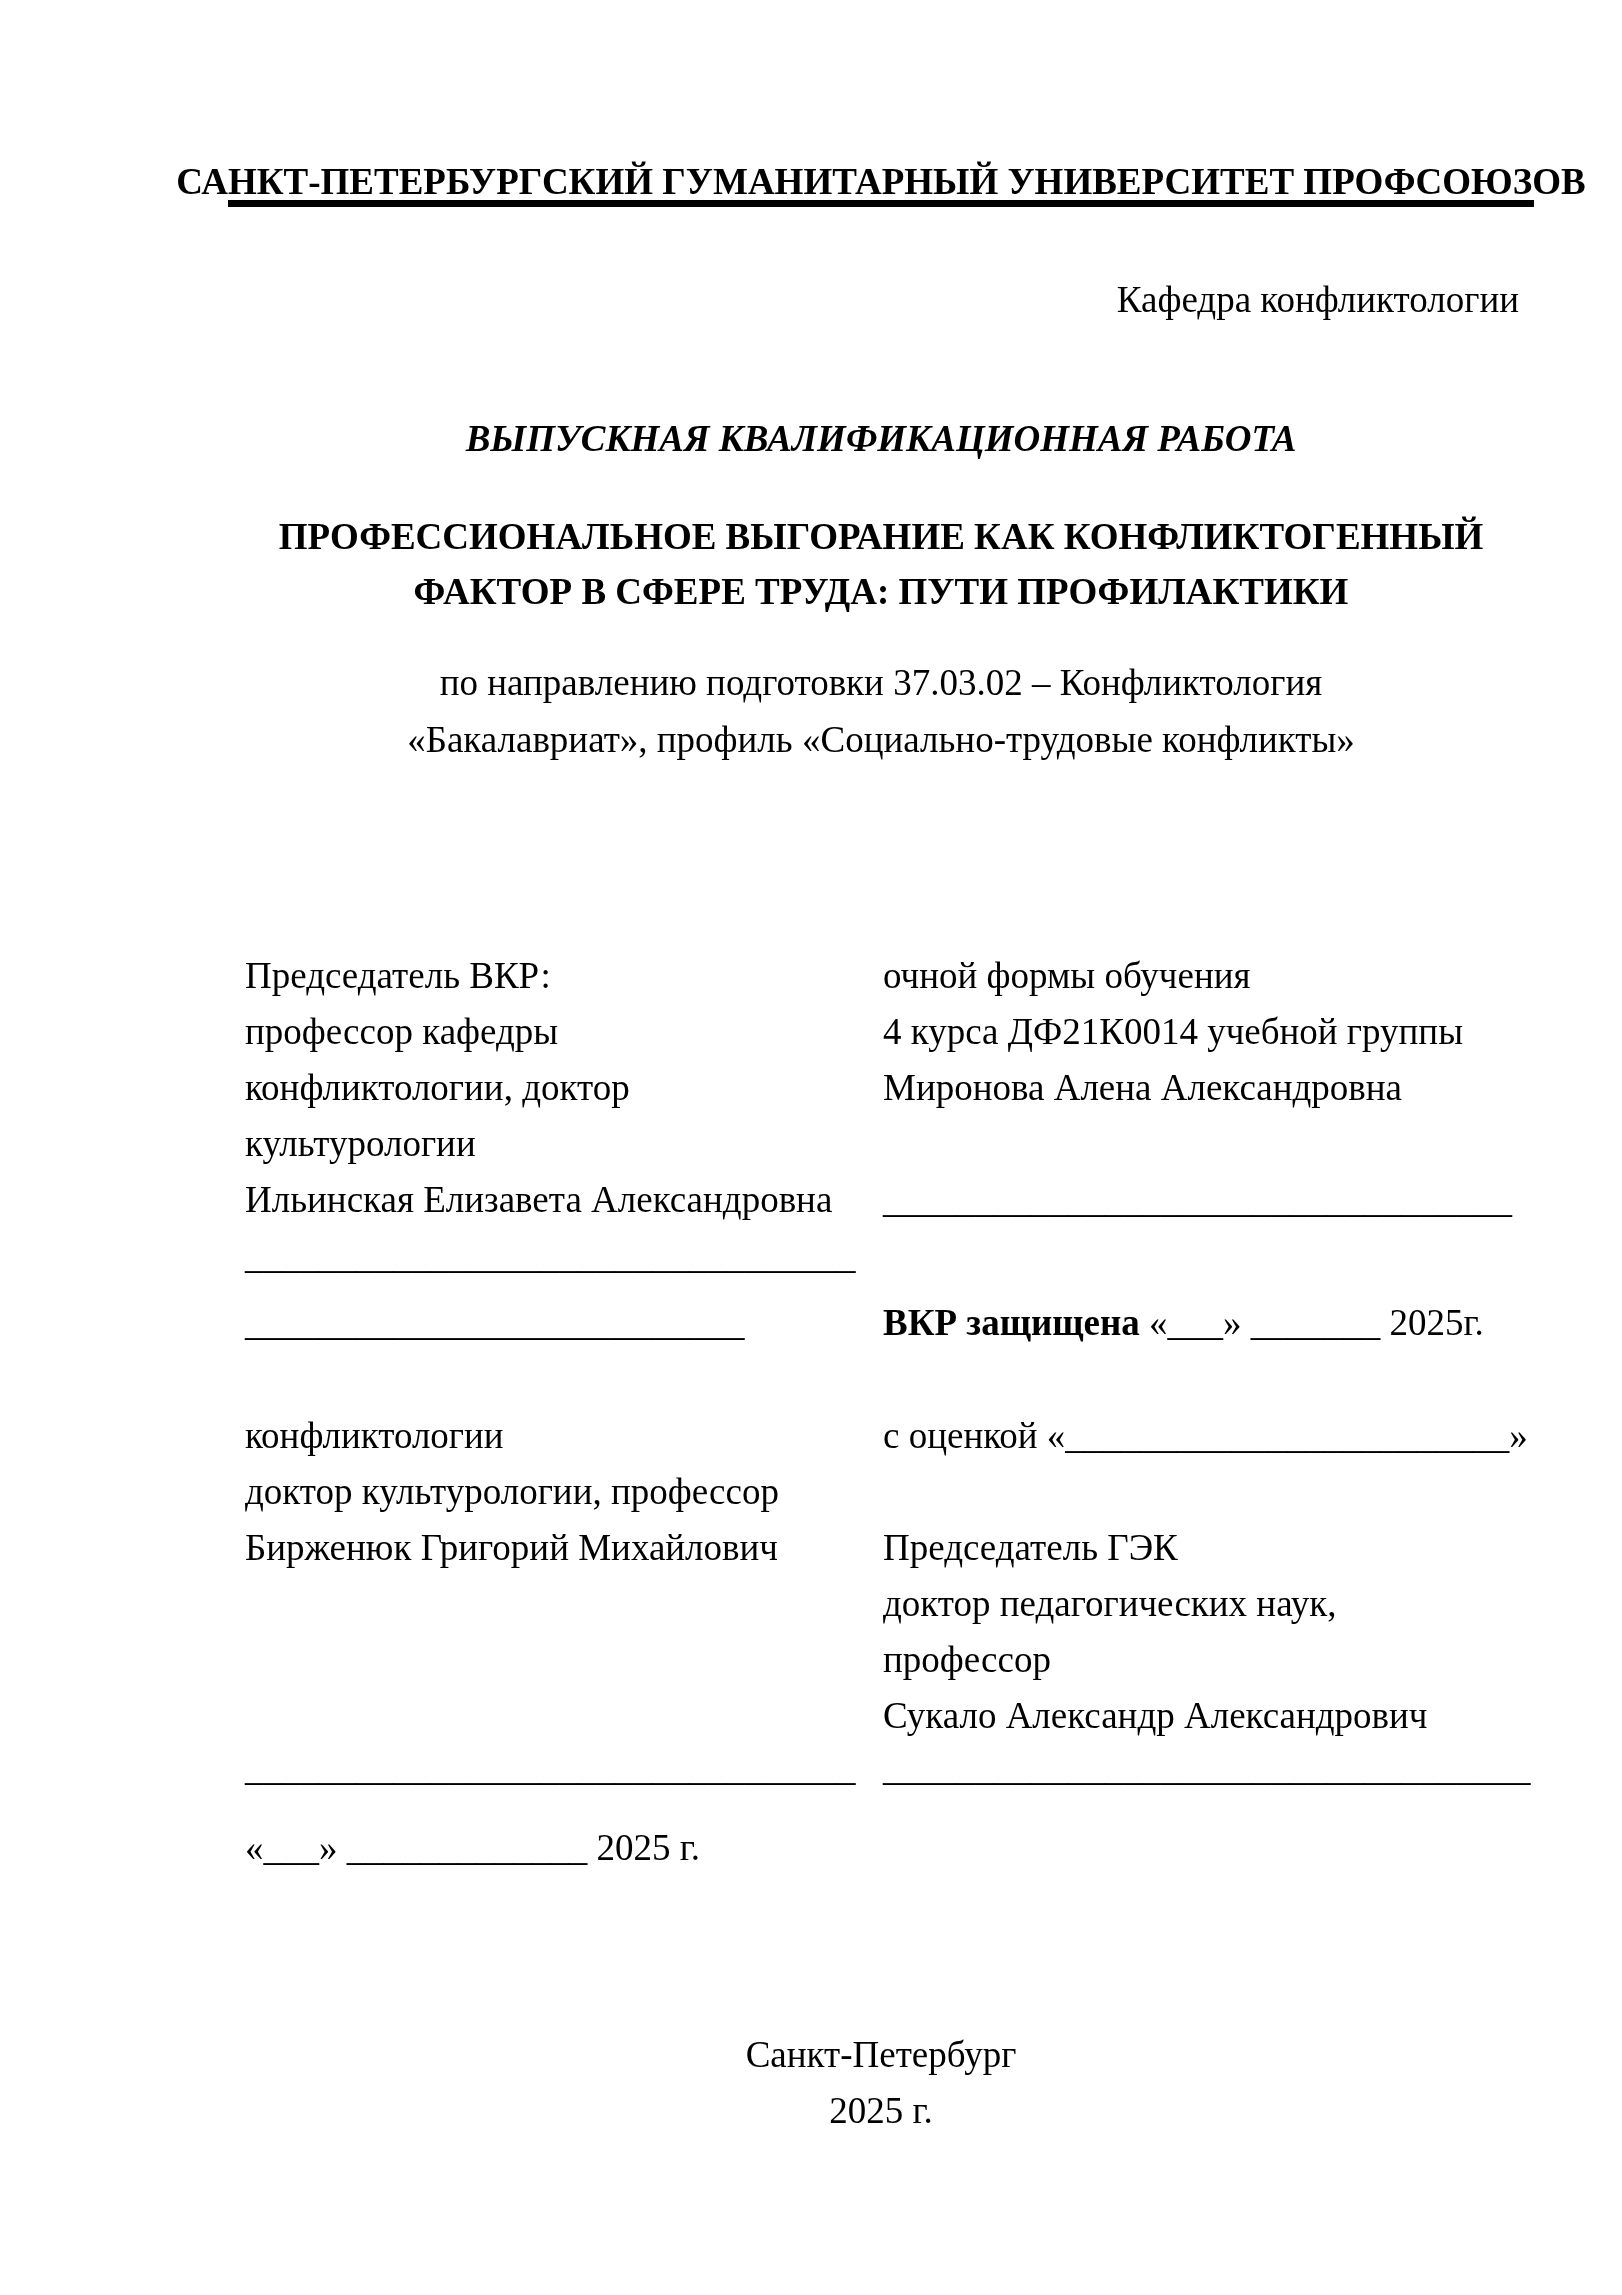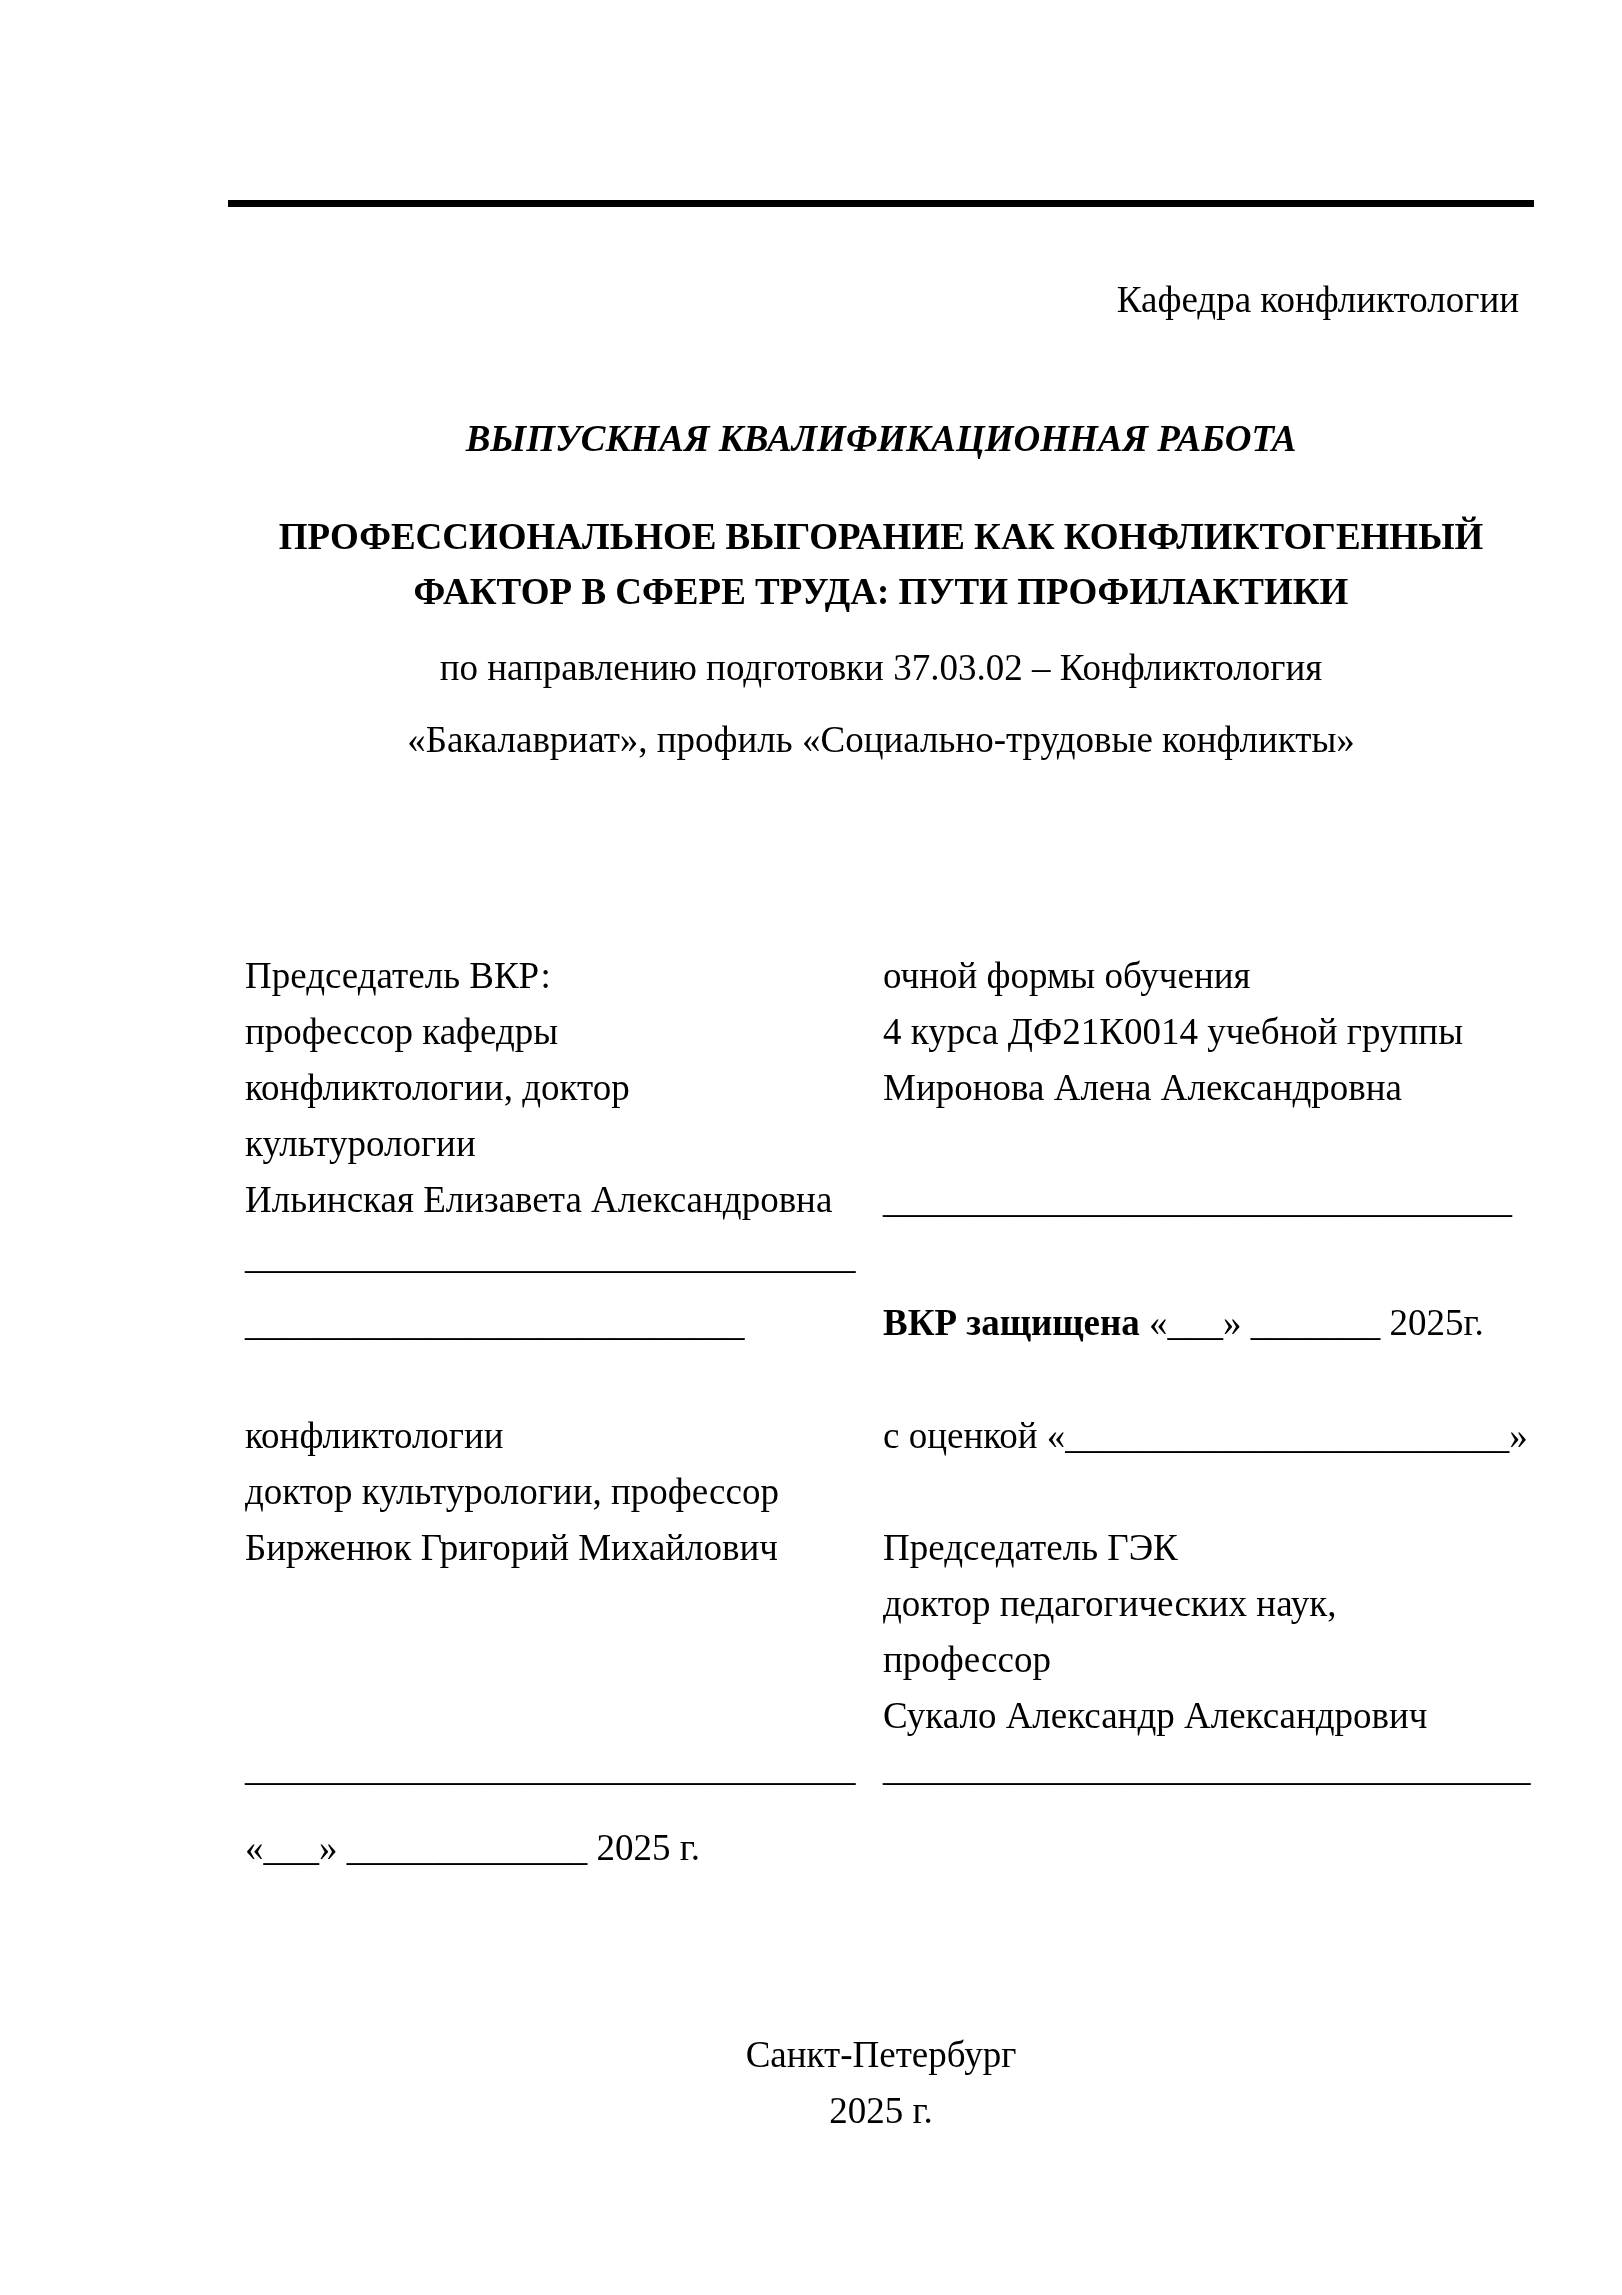--- a/index.html
+++ b/index.html
@@ -18,40 +18,43 @@
   .cwrap{display:flex;justify-content:center;}
   .rrow{text-align:right;}
   .rule{background:#000000;height:7px;}
   .col{display:block;}
 </style>
 </head>
 <body>
 
 <div class="page">
 
+  <div class="abs content cwrap" style="top:154px;">
+    <div class="ln b">САНКТ-ПЕТЕРБУРГСКИЙ ГУМАНИТАРНЫЙ УНИВЕРСИТЕТ ПРОФСОЮЗОВ</div>
+  </div>
 
   <div class="abs rule" style="left:228px;top:200px;width:1306px;"></div>
 
 
   <div class="abs content rrow" style="top:272px;">
     <div class="ln" style="display:inline-block;">Кафедра конфликтологии</div>
   </div>
 
   <div class="abs content cwrap" style="top:411px;font-style:italic;">
     <div class="ln b">ВЫПУСКНАЯ КВАЛИФИКАЦИОННАЯ РАБОТА</div>
   </div>
 
   <div class="abs content cwrap" style="top:509px;">
     <div class="ln b">ПРОФЕССИОНАЛЬНОЕ ВЫГОРАНИЕ КАК КОНФЛИКТОГЕННЫЙ</div>
   </div>
   <div class="abs content cwrap" style="top:564px;">
     <div class="ln b">ФАКТОР В СФЕРЕ ТРУДА: ПУТИ ПРОФИЛАКТИКИ</div>
   </div>
 
-  <div class="abs content cwrap" style="top:640px;">
+  <div class="abs content cwrap" style="top:655px;">
     <div class="ln">по направлению подготовки 37.03.02 – Конфликтология</div>
   </div>
   <div class="abs content cwrap" style="top:712px;">
     <div class="ln">«Бакалавриат», профиль «Социально-трудовые конфликты»</div>
   </div>
 
   <div class="abs col" style="left:245px;top:948px;width:640px;">
     <div class="ln">Председатель ВКР:</div>
     <div class="ln">профессор кафедры</div>
     <div class="ln">конфликтологии, доктор</div>

